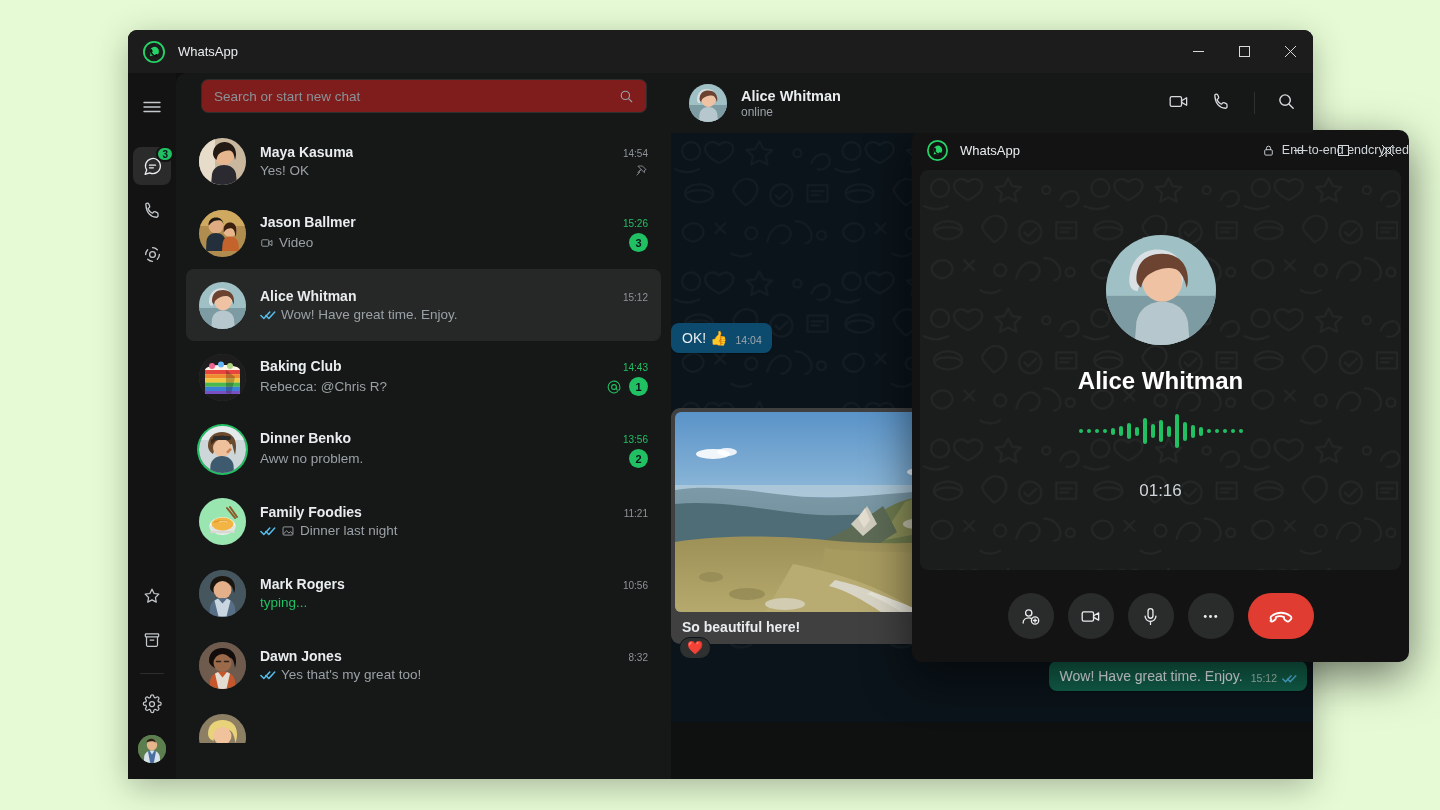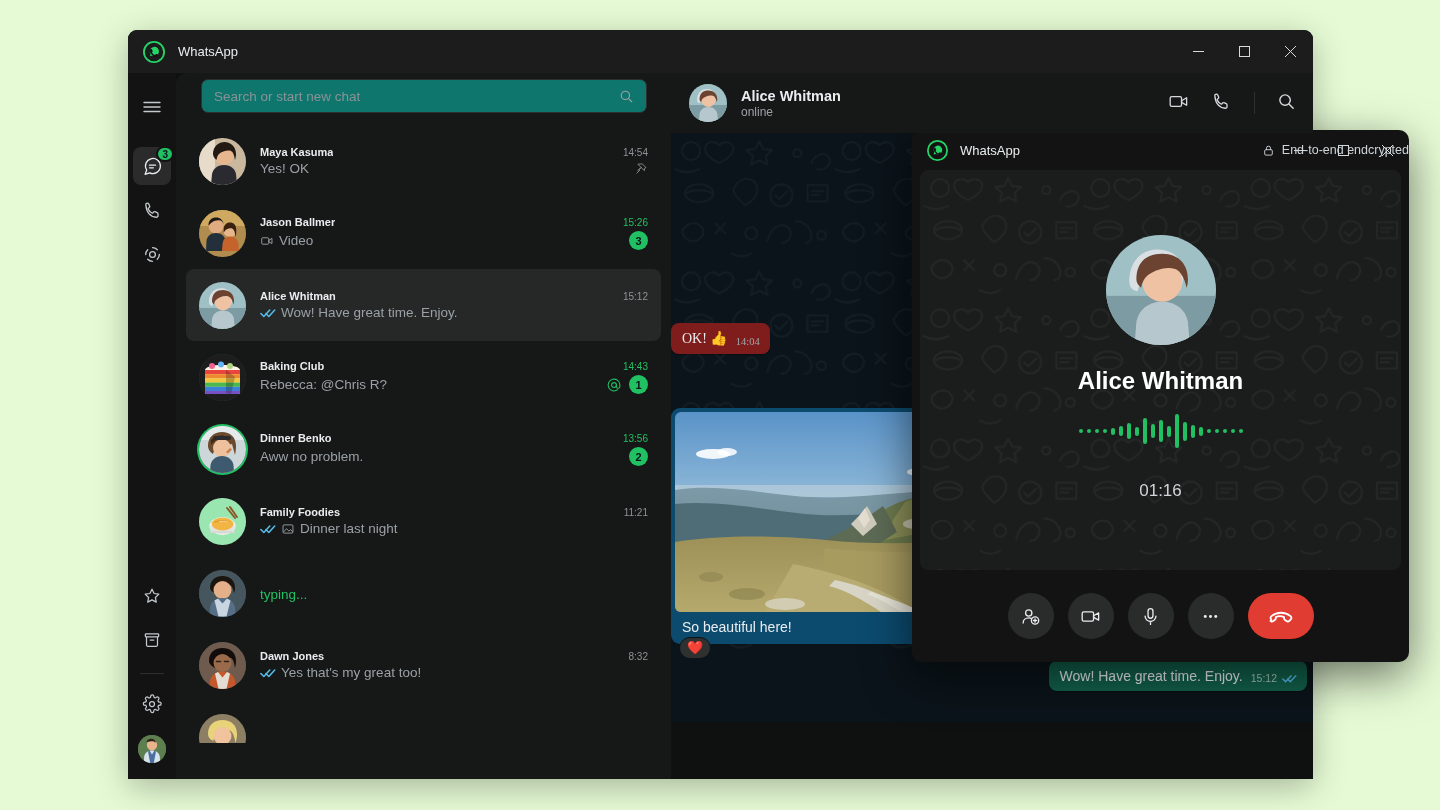--- a/index.html
+++ b/index.html
@@ -75,21 +75,21 @@
   }
   .list-head {
     display: flex; align-items: center; padding: 22px 24px 8px 25px;
   }
   .list-title { color: #e9edef; font-size: 25px; font-weight: bold; letter-spacing: .2px; }
   .list-head-icons { margin-left: auto; display: flex; gap: 20px; color: #d6dadd; }
   .hicon { width: 24px; height: 24px; display: flex; align-items: center; justify-content: center; border-radius: 5px; }
 
   .searchwrap { padding: 6px 24px 10px 25px; }
   .searchbox {
-    position: relative; height: 33px; background: #0f766e; border: 1px solid #2d2e2e;
+    position: relative; height: 33px; background: #7f1d1d; border: 1px solid #2d2e2e;
     border-radius: 7px; display: flex; align-items: center; padding: 16px 12px;
   }
   .searchbox input {
     flex: 1; background: transparent; border: none; outline: none;
     color: #e9edef; font-size: 13.5px; font-family: "Liberation Sans", sans-serif;
   }
   .searchbox input::placeholder { color: #8a9297; }
   .search-ic { color: #9aa1a6; display: flex; }
 
   .chatlist { height: 620px; overflow: hidden; padding-top: 2px; }
@@ -99,21 +99,21 @@
     border-radius: 8px;
   }
   .chat-item.selected { background: #262727; }
   .ci-avatar {
     width: 47px; height: 47px; border-radius: 50%; flex: 0 0 47px;
     overflow: hidden; position: relative; background: #3a4248;
   }
   .ci-avatar.ring { box-shadow: 0 0 0 2px #21c063; }
   .ci-body { flex: 1; min-width: 0; margin-left: 14px; }
   .ci-row { display: flex; align-items: baseline; }
-  .ci-name { color: #e9edef; font-size: 11px; font-weight: bold; white-space: nowrap; overflow: hidden; text-overflow: ellipsis; }
+  .ci-name { color: #e9edef; font-size: 14px; font-weight: bold; white-space: nowrap; overflow: hidden; text-overflow: ellipsis; }
   .ci-time { margin-left: auto; font-size: 10px; color: #8d9499; padding-left: 8px; white-space: nowrap; }
   .ci-time.green { color: #21c063; }
   .ci-row2 { display: flex; align-items: center; margin-top: 3px; }
   .ci-msg { color: #9aa1a6; font-size: 13.5px; white-space: nowrap; overflow: hidden; text-overflow: ellipsis; display: flex; align-items: center; gap: 5px; }
   .ci-msg.typing { color: #21c063; }
   .ci-right { margin-left: auto; display: flex; align-items: center; gap: 7px; padding-left: 8px; }
   .unread {
     min-width: 19px; height: 19px; background: #21c063; color: #0b141a;
     font-size: 11px; font-weight: bold; border-radius: 10px;
     display: flex; align-items: center; justify-content: center; padding: 0 5px;
@@ -145,29 +145,29 @@
     overflow: hidden;
   }
   .doodle { position: absolute; inset: 0; opacity: .045; }
   .msgs { position: absolute; inset: 0; padding: 10px 26px 6px 26px; }
 
   .bubble {
     position: absolute; border-radius: 8px; padding: 7px 10px 7px 11px;
     font-size: 14px; color: #e9edef; max-width: 330px;
     box-shadow: 0 1px 1px rgba(0,0,0,.25);
   }
-  .bubble.in  { background: #7f1d1d; font-family: Liberation Serif, serif; }
+  .bubble.in  { background: #0c4a6e; }
   .bubble.out { background: #12604a; }
   .b-time { font-size: 10.5px; color: #9fa8ad; margin-left: 8px; white-space: nowrap; }
   .bubble.out .b-time { color: #a7c6b9; }
   .b-line { display: flex; align-items: flex-end; }
 
   .photo-bubble {
-    position: absolute; background: #0c4a6e; border-radius: 9px;
-    width: 322px; padding: 4px 4px 0 4px; overflow: visible;
+    position: absolute; background: #404040; border-radius: 9px;
+    width: 322px; padding: 4px 4px 0 4px; overflow: visible; font-weight: bold;
   }
   .photo { width: 314px; height: 200px; border-radius: 6px; overflow: hidden; position: relative; }
   .photo-cap { display: flex; align-items: flex-end; padding: 7px 7px 9px 7px; }
   .photo-cap-text { font-size: 14px; color: #e9edef; }
   .photo-cap-time { margin-left: auto; font-size: 10.5px; color: #9fa8ad; }
   .reaction {
     position: absolute; left: 8px; bottom: -15px;
     background: #2f3030; border-radius: 12px; padding: 2px 7px;
     font-size: 13px; line-height: 16px; border: 1px solid #0b141a;
   }
@@ -547,20 +547,24 @@
           <div class="ci-avatar">
             <svg width="47" height="47" viewBox="0 0 47 47">
               <rect width="47" height="47" fill="#46565e"></rect>
               <path d="M11 18c0-8 5.5-12 12.5-12S36 10 36 18c0 3-1 5-1 5s-1-7-4-8.3c-4-1.7-10-.5-13 2.3-1.5 1.4-2 6-2 6s-5-2-5-5z" fill="#1b1510"></path>
               <circle cx="23.5" cy="20" r="9" fill="#e3b08a"></circle>
               <path d="M23.5 28c7 0 11.5 4 12.5 9.5l.7 9.5H10.3l.7-9.5c1-5.5 5.5-9.5 12.5-9.5z" fill="#566f86"></path>
               <path d="M19 28.5l4.5 5 4.5-5 3.5 2-4 16h-8l-4-16z" fill="#c9d6e2"></path>
             </svg>
           </div>
           <div class="ci-body">
+            <div class="ci-row">
+              <span class="ci-name">Mark Rogers</span>
+              <span class="ci-time">10:56</span>
+            </div>
             <div class="ci-row2">
               <span class="ci-msg typing">typing...</span>
             </div>
           </div>
         </div>
 
         <div class="chat-item">
           <div class="ci-avatar">
             <svg width="47" height="47" viewBox="0 0 47 47">
               <rect width="47" height="47" fill="#6f5b4e"></rect>

